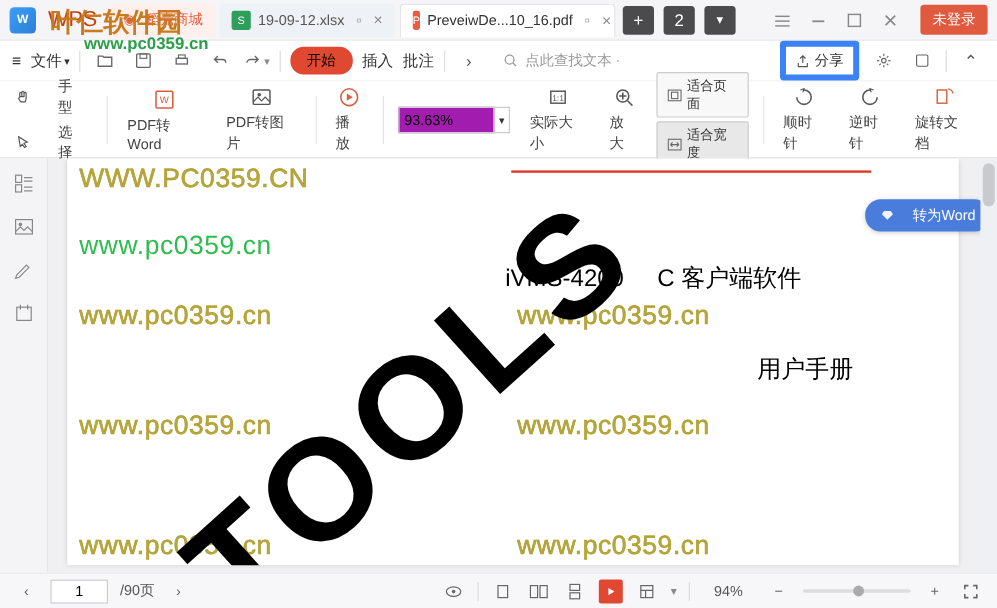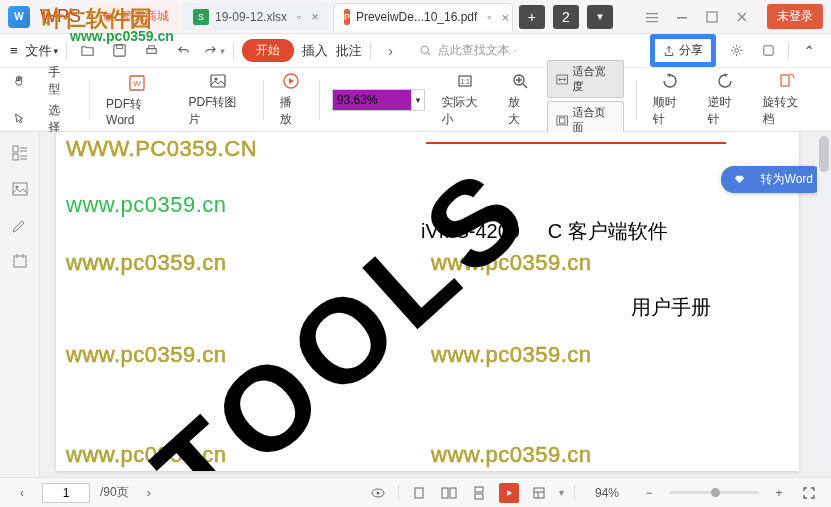--- a/index.html
+++ b/index.html
@@ -13,21 +13,21 @@
 .tab-ico{width:14px;height:14px;display:inline-flex;align-items:center;justify-content:center;font-size:11px}
 .tab-close{color:#888;font-size:13px;margin-left:4px}
 .tab-ext{color:#888;font-size:12px;margin-left:4px}
 .spacer{flex:1}
 .tb-btn{width:26px;height:24px;display:flex;align-items:center;justify-content:center;background:#4b4b4d;color:#fff;border-radius:3px;font-size:14px;margin:0 2px}
 .win-btn{width:14px;height:14px;margin:0 6px;color:#888}
 .login-btn{background:#e05a3f;color:#fff;padding:4px 10px;border-radius:3px;font-size:12px;margin-left:8px}
 .menubar{height:34px;background:#fff;display:flex;align-items:center;padding:0 10px;gap:8px;border-bottom:1px solid #eee}
 .menu-icon{width:24px;height:24px;display:flex;align-items:center;justify-content:center;color:#555;cursor:pointer;font-size:14px}
 .menu-txt{font-size:13px;color:#333;cursor:pointer;display:flex;align-items:center;gap:2px}
-.start-btn{background:#e04832;color:#fef9c3;padding:3px 14px;border-radius:11px;font-size:12px}
+.start-btn{background:#e04832;color:#000000;padding:3px 14px;border-radius:11px;font-size:12px}
 .search-box{display:flex;align-items:center;gap:6px;color:#999;font-size:12px;padding:3px 8px;border-radius:3px;cursor:text}
 .share-btn{border:5px solid #3b82f6;padding:3px 8px;border-radius:3px;font-size:12px;display:flex;align-items:center;gap:4px}
 .toolbar{height:64px;background:#fff;display:flex;align-items:center;padding:0 12px;border-bottom:1px solid #e0e0e0}
 .tool-stack{display:flex;flex-direction:column;gap:4px;margin-right:12px}
 .tool-item{display:flex;align-items:center;gap:22px;font-size:12px;color:#444;cursor:pointer}
 .tool-btn{display:flex;flex-direction:column;align-items:center;gap:3px;padding:0 10px;cursor:pointer;font-size:12px;color:#444}
 .tool-btn svg,.tool-btn .ico{width:20px;height:20px}
 .sep{width:1px;height:40px;background:#e5e5e5;margin:0 6px}
 .zoom-input{width:80px;height:22px;border:1px solid #ccc;padding:0 4px;font-size:12px;background:#a21caf}
 .fit-btn{border:1px solid #ccc;padding:3px 8px;font-size:11px;background:#f8f8f8;display:flex;align-items:center;gap:4px;cursor:pointer;border-radius:2px}
@@ -227,33 +227,33 @@
     <span>实际大小</span>
   </div>
   <div class="tool-btn">
     <svg class="ico" viewBox="0 0 20 20">
         <circle cx="9" cy="9" r="5" fill="none" stroke="#555" stroke-width="1.3"></circle>
         <path d="M6 9h6M9 6v6M13 13l4 4" stroke="#555" stroke-width="1.3"></path>
       </svg>
     <span>放大</span>
   </div>
   <div style="display:flex;flex-direction:column;gap:3px;margin:0 6px">
+    <div class="fit-btn">
+        <svg width="13" height="11" viewBox="0 0 14 12">
+          <rect x="1" y="1" width="12" height="10" fill="none" stroke="#666"></rect>
+          <rect x="4" y="3" width="6" height="6" fill="none" stroke="#666"></rect>
+        </svg>
+        <span>适合页面</span>
+      </div>
     <div class="fit-btn active">
         <svg width="13" height="11" viewBox="0 0 14 12">
           <rect x="1" y="1" width="12" height="10" fill="none" stroke="#666"></rect>
           <path d="M3 6h8M3 6l2-2M3 6l2 2M11 6l-2-2M11 6l-2 2" stroke="#666" fill="none"></path>
         </svg>
         <span>适合宽度</span>
-      </div>
-    <div class="fit-btn">
-        <svg width="13" height="11" viewBox="0 0 14 12">
-          <rect x="1" y="1" width="12" height="10" fill="none" stroke="#666"></rect>
-          <rect x="4" y="3" width="6" height="6" fill="none" stroke="#666"></rect>
-        </svg>
-        <span>适合页面</span>
       </div>
   </div>
   <div class="sep"></div>
   <div class="tool-btn">
     <svg class="ico" viewBox="0 0 20 20">
         <path d="M10 4a6 6 0 11-6 6" fill="none" stroke="#555" stroke-width="1.3"></path>
         <path d="M7 4l3-1-1 3" fill="none" stroke="#555"></path>
       </svg>
     <span>顺时针</span>
   </div>

